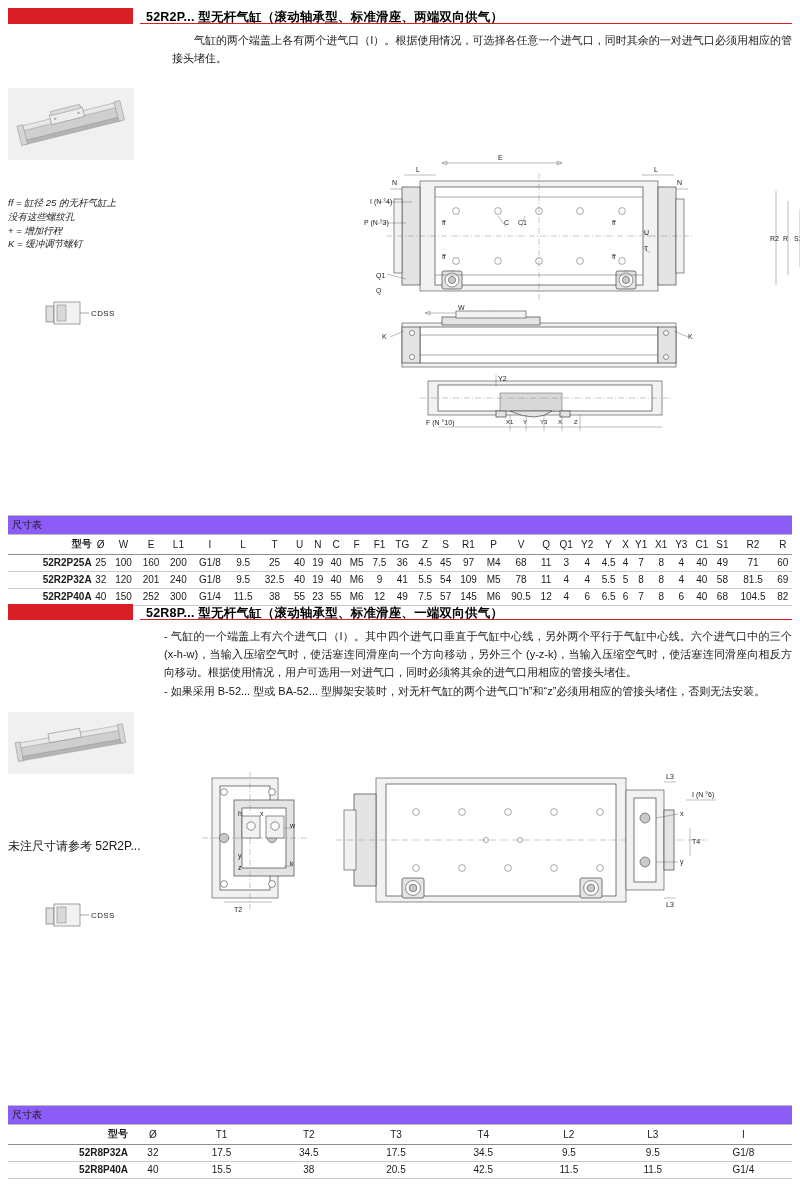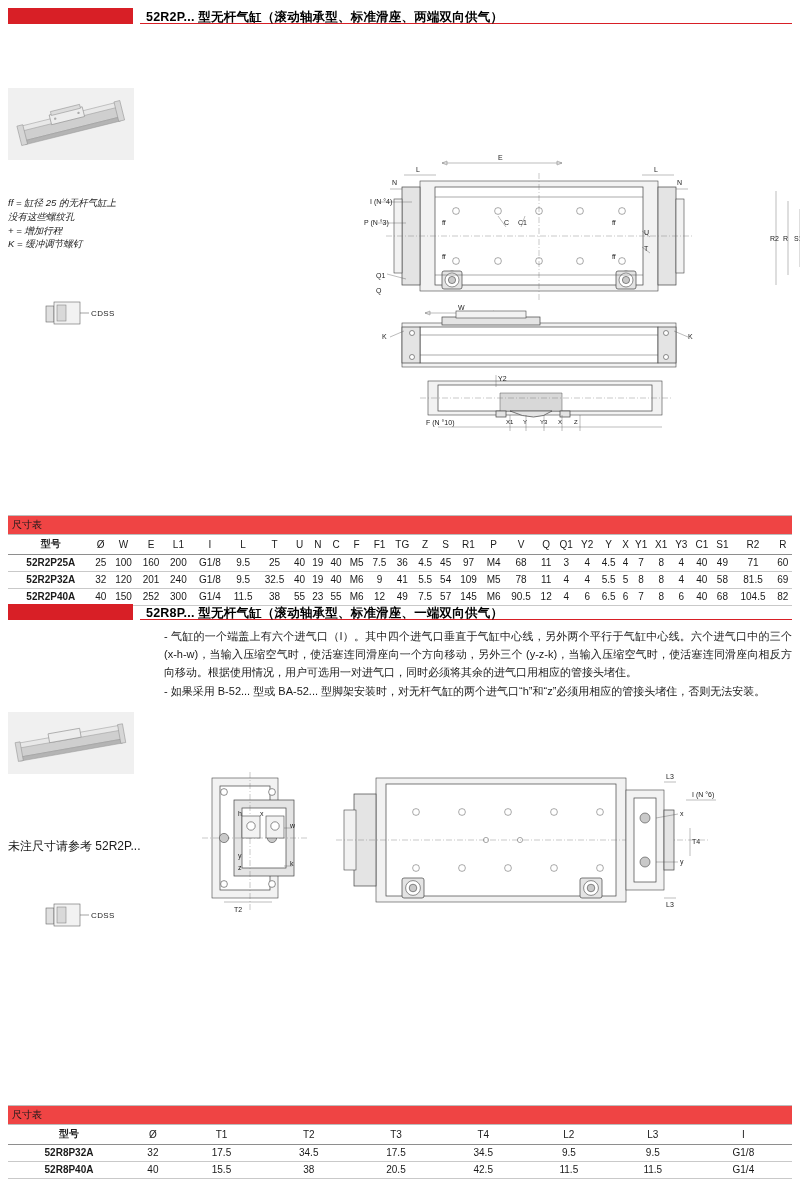--- a/index.html
+++ b/index.html
@@ -73,21 +73,21 @@
     color: #1a1a1a;
     text-align: justify;
   }
   .body-text p { margin: 0; }
   .body-text p + p { margin-top: 2px; }
   .indent { text-indent: 22px; }
 
   
   .tbl-wrap { position: absolute; left: 8px; width: 784px; }
   .tbl-caption {
-    background: #ef4444;
+    background: #8b5cf6;
     font-size: 10px;
     padding: 2px 4px;
     border-top: 1px solid #bdbdbd;
     border-bottom: 1px solid #bdbdbd;
     font-weight: normal;
   }
   table.dims {
     width: 100%;
     border-collapse: collapse;
     font-size: 10px;
@@ -95,21 +95,21 @@
   table.dims th, table.dims td {
     text-align: center;
     padding: 2px 0 3px 0;
     border-bottom: 1px solid #c9c9c9;
     font-weight: normal;
     white-space: nowrap;
   }
   table.dims thead th { border-bottom: 1px solid #8e8e8e; }
   table.dims tbody td.model,
   table.dims thead th.model {
-    text-align: center;
+    text-align: right;
     font-weight: bold;
     padding-left: 2px;
   }
   table.dims thead th.model { font-weight: bold; }
 
   
   .draw { position: absolute; }
   svg { display:block; overflow: visible; }
   .ln2 { stroke:#555; stroke-width:0.5; fill:none; }
   .dim { stroke:#555; stroke-width:0.4; fill:none; }
@@ -481,20 +481,23 @@
           <td>6</td>
           <td>40</td>
           <td>68</td>
           <td>104.5</td>
           <td>82</td>
         </tr>
       </tbody>
     </table>
   </div>
 
+  <div class="body-text" style="left:172px; top:32px; width:620px;">
+    <p class="indent">气缸的两个端盖上各有两个进气口（I）。根据使用情况，可选择各任意一个进气口，同时其余的一对进气口必须用相应的管接头堵住。</p>
+  </div>
 
   <div class="sec-bar s2"></div>
   <div class="sec-rule" style="top:619px;"></div>
   <div class="sec-title" style="top:605px;">52R8P... 型无杆气缸（滚动轴承型、标准滑座、一端双向供气）</div>
 
   <div class="body-text" style="left:164px; top:628px; width:628px;">
     <p>- 气缸的一个端盖上有六个进气口（I）。其中四个进气口垂直于气缸中心线，另外两个平行于气缸中心线。六个进气口中的三个 (x-h-w)，当输入压缩空气时，使活塞连同滑座向一个方向移动，另外三个 (y-z-k)，当输入压缩空气时，使活塞连同滑座向相反方向移动。根据使用情况，用户可选用一对进气口，同时必须将其余的进气口用相应的管接头堵住。</p>
     <p>- 如果采用 B-52... 型或 BA-52... 型脚架安装时，对无杆气缸的两个进气口“h”和“z”必须用相应的管接头堵住，否则无法安装。</p>
   </div>
 

